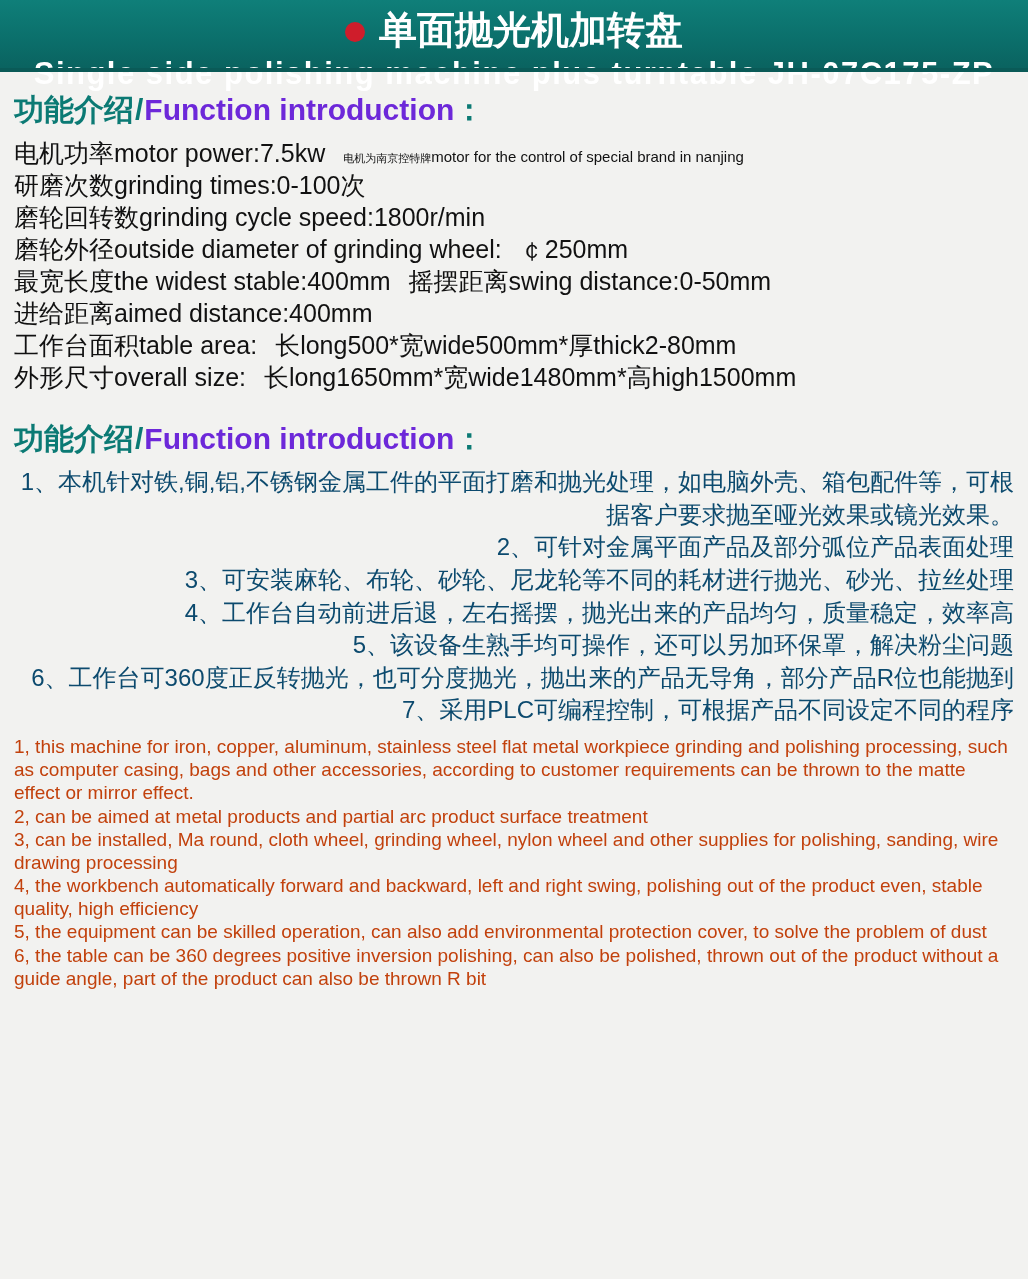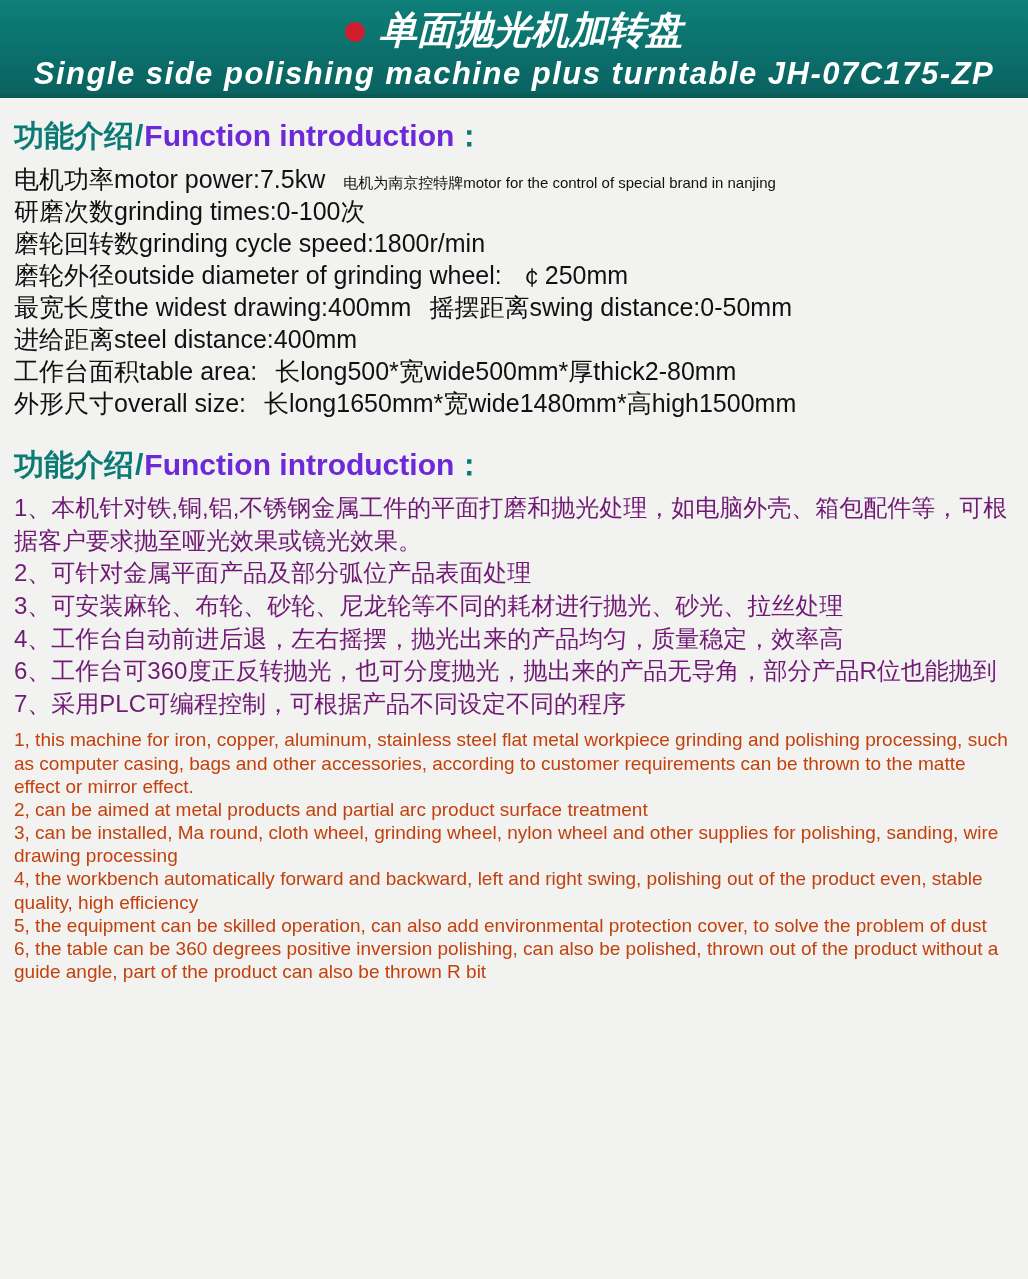--- a/index.html
+++ b/index.html
@@ -9,24 +9,23 @@
     height: 1279px;
     background: #f2f2f0;
     font-family: "Liberation Sans", sans-serif;
     overflow: hidden;
   }
 
   
   .header {
     position: relative;
     width: 1028px;
-    height: 98px;
+    height: 72px;
     background: linear-gradient(to bottom, #0f7f79 0%, #0b6f6b 55%, #0a615e 100%);
     padding: 6px 0 0 0;
-    font-style: italic;
   }
   .header .title-row {
     display: flex;
     align-items: center;
     justify-content: center;
     height: 48px;
   }
   .header .bullet {
     width: 20px;
     height: 20px;
@@ -110,31 +109,32 @@
     font-size: 25px;
     line-height: 1.28;
     white-space: nowrap;
     letter-spacing: 0px;
   }
   .spec-line .small {
     font-size: 15px;
     letter-spacing: 0px;
     margin-top: 40px;
   }
-  .spec-line .tiny-cn { font-size: 15px; }
+  .spec-line .tiny-cn { font-size: 11px; }
   .spec-line .gap { display: inline-block; width: 18px; }
 
   
   .features { margin-top: 26px; }
   .feat-cn {
-    color: #701a75;
+    color: #0c4a6e;
     font-size: 24px;
     line-height: 1.36;
     letter-spacing: 0px;
     white-space: nowrap;
+    text-align: right;
   }
   .feat-cn.wrap { white-space: normal; }
   .feat-en-block { margin-top: 8px; }
   .feat-en {
     color: #c2410c;
     font-size: 19px;
     line-height: 1.22;
     letter-spacing: 0px;
   }
 </style>
@@ -171,25 +171,25 @@
 
     <div class="spec-line">
       <span>磨轮回转数</span><span>grinding cycle speed:</span><span>1800r/min</span>
     </div>
 
     <div class="spec-line">
       <span>磨轮外径</span><span>outside diameter of grinding wheel:</span><span class="gap"></span><span>￠250mm</span>
     </div>
 
     <div class="spec-line">
-      <span>最宽长度</span><span>the widest drawing:</span><span>400mm</span><span class="gap"></span><span>摇摆距离</span><span>swing distance:</span><span>0-50mm</span>
-    </div>
-
-    <div class="spec-line">
-      <span>进给距离</span><span>steel distance:</span><span>400mm</span>
+      <span>最宽长度</span><span>the widest stable:</span><span>400mm</span><span class="gap"></span><span>摇摆距离</span><span>swing distance:</span><span>0-50mm</span>
+    </div>
+
+    <div class="spec-line">
+      <span>进给距离</span><span>aimed distance:</span><span>400mm</span>
     </div>
 
     <div class="spec-line">
       <span>工作台面积</span><span>table area:</span><span class="gap"></span><span>长long500*宽wide500mm*厚thick2-80mm</span>
     </div>
 
     <div class="spec-line">
       <span>外形尺寸</span><span>overall size:</span><span class="gap"></span><span>长long1650mm*宽wide1480mm*高high1500mm</span>
     </div>
 
@@ -200,20 +200,21 @@
       <span class="cn">功能介绍</span>
       <span class="sep">/</span>
       <span class="en">Function introduction</span>
       <span class="colon">：</span>
     </div>
 
     <div class="feat-cn wrap">1、本机针对铁,铜,铝,不锈钢金属工件的平面打磨和抛光处理，如电脑外壳、箱包配件等，可根据客户要求抛至哑光效果或镜光效果。</div>
     <div class="feat-cn">2、可针对金属平面产品及部分弧位产品表面处理</div>
     <div class="feat-cn">3、可安装麻轮、布轮、砂轮、尼龙轮等不同的耗材进行抛光、砂光、拉丝处理</div>
     <div class="feat-cn">4、工作台自动前进后退，左右摇摆，抛光出来的产品均匀，质量稳定，效率高</div>
+    <div class="feat-cn">5、该设备生熟手均可操作，还可以另加环保罩，解决粉尘问题</div>
     <div class="feat-cn wrap">6、工作台可360度正反转抛光，也可分度抛光，抛出来的产品无导角，部分产品R位也能抛到</div>
     <div class="feat-cn">7、采用PLC可编程控制，可根据产品不同设定不同的程序</div>
 
     <div class="feat-en-block">
       <div class="feat-en">1, this machine for iron, copper, aluminum, stainless steel flat metal workpiece grinding and polishing processing, such as computer casing, bags and other accessories, according to customer requirements can be thrown to the matte effect or mirror effect.</div>
       <div class="feat-en">2, can be aimed at metal products and partial arc product surface treatment</div>
       <div class="feat-en">3, can be installed, Ma round, cloth wheel, grinding wheel, nylon wheel and other supplies for polishing, sanding, wire drawing processing</div>
       <div class="feat-en">4, the workbench automatically forward and backward, left and right swing, polishing out of the product even, stable quality, high efficiency</div>
       <div class="feat-en">5, the equipment can be skilled operation, can also add environmental protection cover, to solve the problem of dust</div>
       <div class="feat-en">6, the table can be 360 degrees positive inversion polishing, can also be polished, thrown out of the product without a guide angle, part of the product can also be thrown R bit</div>

